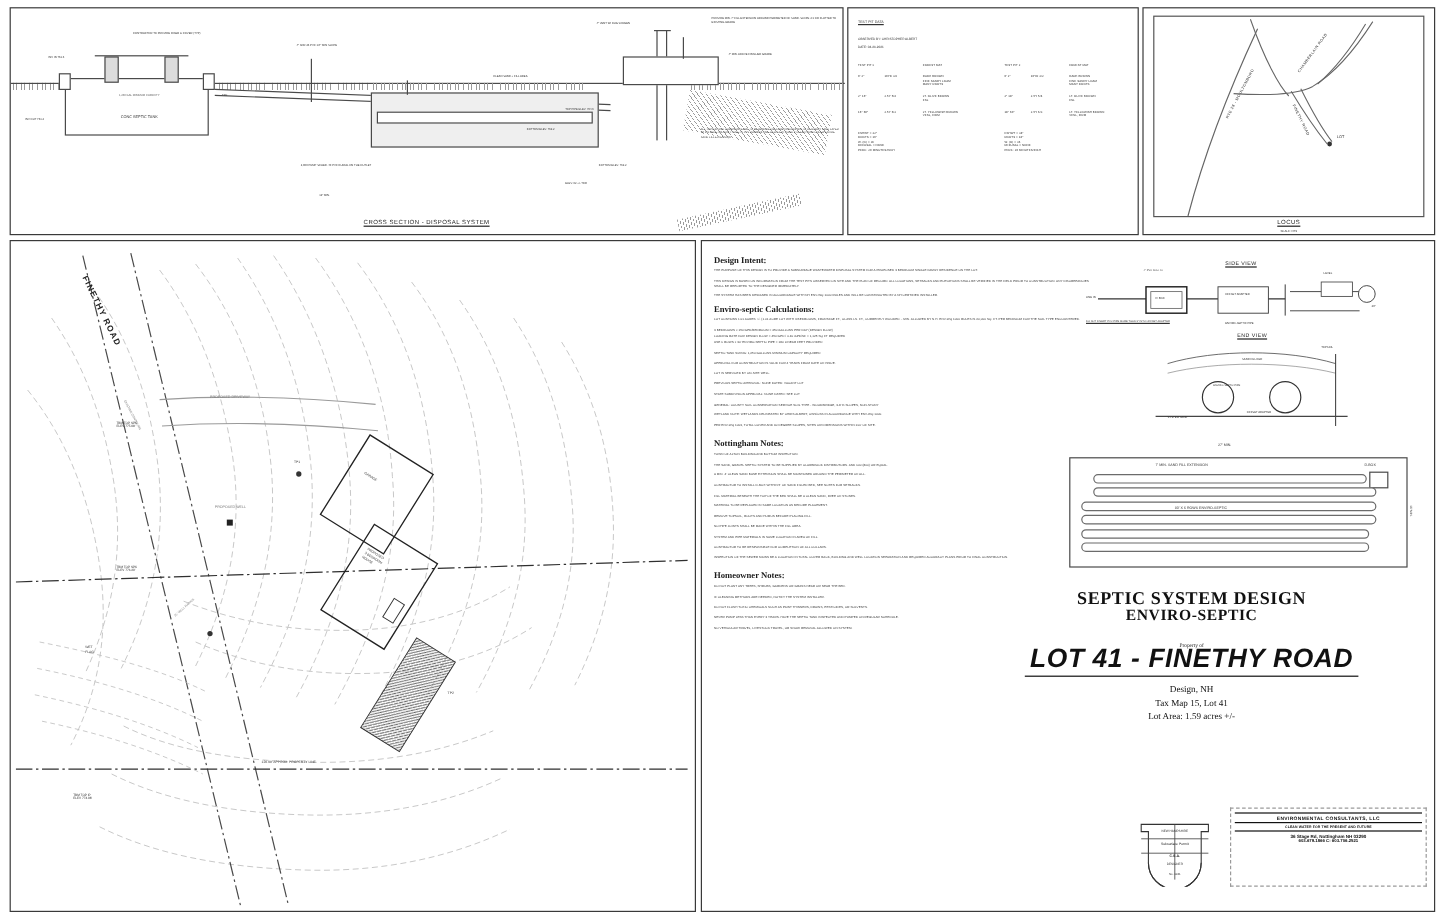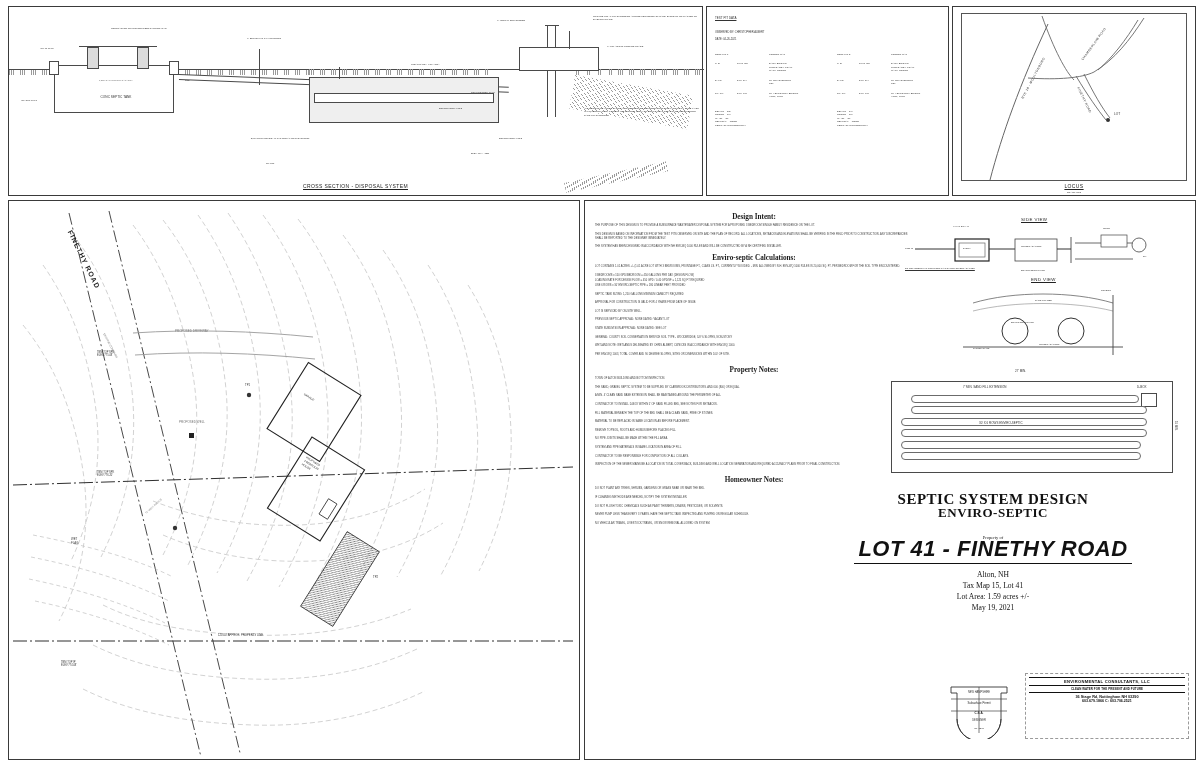--- a/index.html
+++ b/index.html
@@ -31,21 +31,21 @@
   #locusbox{position:absolute;left:8px;top:6px;width:226px;height:168px;border:1px solid #555;box-sizing:border-box;background:#fff;overflow:hidden;}
 
   
   #site{left:8px;top:200px;width:572px;height:560px;}
   #siteInner{position:absolute;left:4px;top:4px;right:4px;bottom:4px;overflow:hidden;}
   .mapTxt{position:absolute;font-size:2.8px;color:#333;white-space:nowrap;}
   .mapTxtBig{position:absolute;font-size:7px;color:#222;white-space:nowrap;letter-spacing:1px;font-weight:bold;}
 
   
   #notes{left:584px;top:200px;width:612px;height:560px;}
-  .nhead{font-family:"Liberation Serif",serif;font-size:7.2px;color:#1a1a1a;margin:0 0 3px 0;font-weight:bold;text-align:center;}
+  .nhead{font-family:"Liberation Serif",serif;font-size:7.2px;color:#1a1a1a;margin:0 0 3px 0;font-weight:bold;}
   .npara{font-size:2.55px;line-height:1.62;color:#3a3a3a;margin:0 0 4.5px 0;letter-spacing:.05px;}
 
   
   #titleblock{position:absolute;left:224px;top:290px;width:368px;text-align:center;}
   #tbl1{font-family:"Liberation Serif",serif;font-size:15px;letter-spacing:.5px;color:#111;font-weight:bold;}
   #tbl2{font-family:"Liberation Serif",serif;font-size:13px;letter-spacing:.5px;color:#111;font-weight:bold;margin-top:-3px;}
   #tbl3{font-family:"Liberation Serif",serif;font-size:4.5px;color:#222;margin-top:14px;}
   #tbl4{font-family:Liberation Sans, sans-serif;font-style:italic;font-weight:bold;font-size:22px;color:#111;letter-spacing:.5px;border-bottom:1.2px solid #111;display:inline-block;padding:0 4px 1px 4px;}
   .tbsub{font-family:"Liberation Serif",serif;font-size:7.6px;color:#111;line-height:1.45;margin-top:5px;}
 
@@ -348,21 +348,21 @@
       <p class="npara">USE 6 ROWS x 30' ENVIRO-SEPTIC PIPE = 180 LINEAR FEET PROVIDED</p>
       <p class="npara">SEPTIC TANK SIZING:  1,250 GALLONS MINIMUM CAPACITY REQUIRED</p>
       <p class="npara">APPROVAL FOR CONSTRUCTION IS VALID FOR 4 YEARS FROM DATE OF ISSUE.</p>
       <p class="npara">LOT IS SERVICED BY ON-SITE WELL.</p>
       <p class="npara">PREVIOUS SEPTIC APPROVAL: NONE  DATED: VACANT LOT</p>
       <p class="npara">STATE SUBDIVISION APPROVAL: NONE  DATED: SEE LOT</p>
       <p class="npara">GENERAL: COUNTY SOIL CONSERVATION SERVICE SOIL TYPE - WOODBRIDGE, 3-8 % SLOPES, NON-STONY</p>
       <p class="npara">WETLAND NOTE: WETLANDS DELINEATED BY CHRIS ALBERT, CWS/CSS IN ACCORDANCE WITH ENV-WQ 1000.</p>
       <p class="npara">PER ENV-WQ 1003, TOTAL COVER AND 90 DEGREE SLOPES, SITES OR DIMENSIONS WITHIN 100' OF SITE.</p>
 
-      <div class="nhead" style="margin-top:9px;">Property Notes:</div>
+      <div class="nhead" style="margin-top:9px;">Nottingham Notes:</div>
       <p class="npara">TOWN OF ALTON BUILDING AND BOTTOM INSPECTION.</p>
       <p class="npara">THE SAND, GRAVEL SEPTIC SYSTEM TO BE SUPPLIED BY CLARBROOK DISTRIBUTORS. AND 600 (800) OR EQUAL.</p>
       <p class="npara">A MIN. 4' CLEAN SAND BASE EXTENSION SHALL BE MAINTAINED AROUND THE PERIMETER OF ALL.</p>
       <p class="npara">CONTRACTOR TO INSTALL D-BOX WITHIN 5' OF SAND FILLED BED, SEE NOTES FOR SETBACKS.</p>
       <p class="npara">FILL MATERIAL BENEATH THE TOP OF THE BED SHALL BE A CLEAN SAND, FREE OF STONES.</p>
       <p class="npara">MATERIAL TO BE REPLACED IN SAME LOCATION AS BEFORE PLACEMENT.</p>
       <p class="npara">REMOVE TOPSOIL, ROOTS AND HUMUS BEFORE PLACING FILL.</p>
       <p class="npara">NO PIPE JOINTS SHALL BE MADE WITHIN THE FILL AREA.</p>
       <p class="npara">SYSTEM AND PIPE MATERIALS IN SAME LOCATION IN AREA OF FILL.</p>
       <p class="npara">CONTRACTOR TO BE RESPONSIBLE FOR COMPLETION OF ALL COLLARS.</p>
@@ -437,24 +437,23 @@
       <div class="row" style="left:16px;top:81px;width:240px;height:8px;"></div>
       <div class="lbl" style="left:92px;top:50px;font-size:3px;background:#fff;padding:0 2px;">30' X 6 ROWS ENVIRO-SEPTIC</div>
       <div class="lbl" style="left:292px;top:50px;transform:rotate(90deg);transform-origin:left top;font-size:2.6px;">16' MIN.</div>
     </div>
 
     <div id="titleblock">
       <div id="tbl1">SEPTIC SYSTEM DESIGN</div>
       <div id="tbl2">ENVIRO-SEPTIC</div>
       <div id="tbl3">Property of</div>
       <div style="margin-top:-4px;"><span id="tbl4">LOT 41 - FINETHY ROAD</span></div>
-      <div class="tbsub">Alton, NH</div>
+      <div class="tbsub">Design, NH</div>
       <div class="tbsub" style="margin-top:0;text-align:center;">Tax Map 15, Lot 41</div>
       <div class="tbsub" style="margin-top:0;">Lot Area: 1.59 acres +/-</div>
-      <div class="tbsub" style="margin-top:0;">May 19, 2021</div>
     </div>
 
     <div id="seal">
       <svg width="72" height="66" viewBox="0 0 72 66">
         <path d="M8,14 L64,14 L64,20 L58,20 L58,46 A22,22 0 0,1 14,46 L14,20 L8,20 Z" stroke="#333" fill="none" stroke-width=".9"></path>
         <path d="M14,46 A22,22 0 0,0 58,46" stroke="#333" fill="none" stroke-width=".9"></path>
         <line x1="8" y1="26" x2="64" y2="26" stroke="#444" stroke-width=".7"></line>
         <line x1="8" y1="38" x2="64" y2="38" stroke="#444" stroke-width=".7"></line>
         <line x1="36" y1="14" x2="36" y2="60" stroke="#444" stroke-width=".7"></line>
       </svg>

